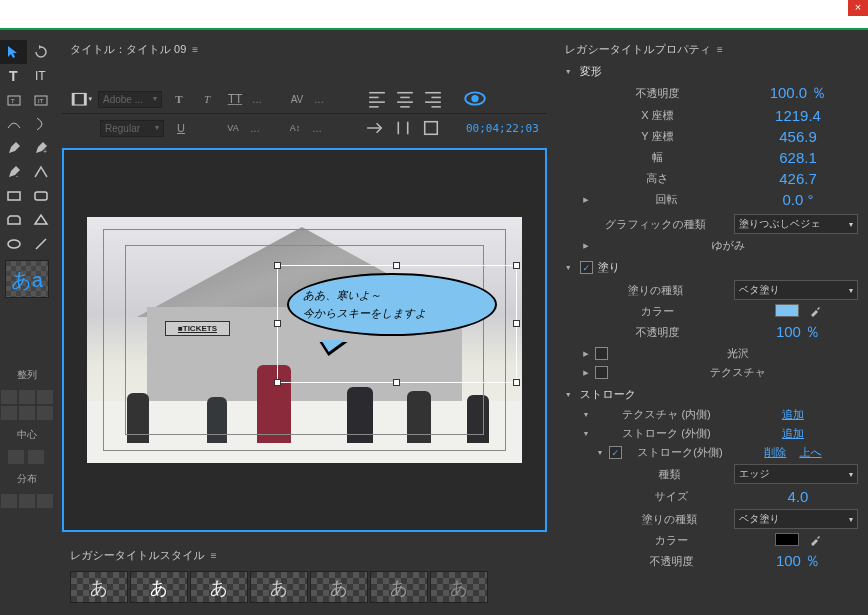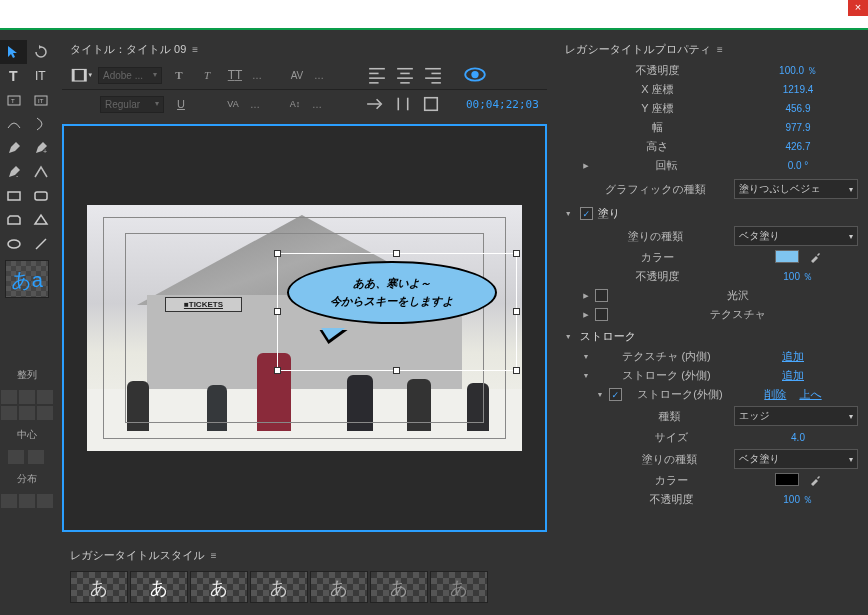--- a/index.html
+++ b/index.html
@@ -102,20 +102,21 @@
 .menu-icon {
   font-size: 10px;
   color: #aaa;
 }
 .toolbar {
   display: flex;
   align-items: center;
   gap: 6px;
   padding: 4px 8px;
   border-bottom: 1px solid #222;
+  margin-top: 24px;
 }
 .toolbar-row2 {
   display: flex;
   align-items: center;
   gap: 6px;
   padding: 4px 8px;
   margin-bottom: 6px;
 }
 .tb-icon {
   width: 22px;
@@ -174,24 +175,24 @@
   clip-path: polygon(50% 0%, 100% 100%, 0% 100%);
 }
 .wall {
   position: absolute;
   left: 60px; right: 60px;
   top: 50px; bottom: 0;
   background: #bbb;
 }
 .sign {
   position: absolute;
-  left: 78px; top: 92px;
+  left: 78px; top: 104px;
   background: #ccc;
   border: 1px solid #333;
-  padding: 2px 18px;
+  padding: 2px 12px;
   font-size: 8px;
   font-weight: bold;
   color: #222;
   text-decoration: underline;
 }
 .snow {
   position: absolute;
   left: 0; right: 0; bottom: 0;
   height: 62px;
   background: #f0f0ec;
@@ -236,24 +237,22 @@
 .speech-bubble {
   position: absolute;
   left: 200px; top: 56px;
   width: 210px;
   background: #7fc4f0;
   border: 2px solid #000;
   border-radius: 50%;
   padding: 12px 14px;
   font-size: 11px;
   color: #000;
-  text-align: center;
   font-style: italic;
   line-height: 1.6;
-  font-weight: bold;
 }
 .speech-bubble::after {
   content: "";
   position: absolute;
   left: 30px;
   bottom: -18px;
   width: 0; height: 0;
   border: 12px solid transparent;
   border-top-color: #7fc4f0;
   border-bottom: 0;
@@ -321,21 +320,21 @@
   text-align: center;
 }
 .prop-label {
   flex: 1;
   color: #bbb;
   font-size: 11px;
 }
 .prop-value {
   width: 120px;
   color: #4aa8ff;
-  font-size: 10px;
+  font-size: 15px;
 }
 .prop-select {
   width: 124px;
   background: #2a2a2a;
   border: 1px solid #555;
   color: #ccc;
   padding: 2px 4px;
   font-size: 10px;
   display: flex;
   justify-content: space-between;
@@ -677,55 +676,63 @@
     </div>
   </div>
 
   <div class="right-panel">
     <div class="panel-header" style="padding-left:0">
       <span>レガシータイトルプロパティ</span>
       <span class="menu-icon">≡</span>
     </div>
 
     <div class="prop-section">
+      <div class="prop-header">
+        <span class="triangle down"></span>
+        <span>変形</span>
+      </div>
       <div class="prop-row">
           <span class="prop-label">不透明度</span>
           <span class="prop-value">100.0 ％</span>
         </div>
       <div class="prop-row">
           <span class="prop-label">X 座標</span>
           <span class="prop-value">1219.4</span>
         </div>
       <div class="prop-row">
           <span class="prop-label">Y 座標</span>
           <span class="prop-value">456.9</span>
         </div>
       <div class="prop-row">
           <span class="prop-label">幅</span>
-          <span class="prop-value">977.9</span>
+          <span class="prop-value">628.1</span>
         </div>
       <div class="prop-row">
           <span class="prop-label">高さ</span>
           <span class="prop-value">426.7</span>
         </div>
       <div class="prop-row">
           <span class="triangle right"></span>
           <span class="prop-label" style="margin-left:4px">回転</span>
           <span class="prop-value">0.0 °</span>
         </div>
     </div>
 
     <div class="prop-section">
       <div class="prop-row">
         <span class="prop-label">グラフィックの種類</span>
         <div class="prop-select">
             <span>塗りつぶしベジェ</span>
             <span class="chev">▾</span>
           </div>
       </div>
+      <div class="prop-row">
+          <span class="triangle right"></span>
+          <span class="prop-label" style="margin-left:4px">ゆがみ</span>
+        </div>
     </div>
 
     <div class="prop-section">
       <div class="prop-header">
         <span class="triangle down"></span>
         <span class="checkbox">✓</span>
         <span>塗り</span>
       </div>
       <div class="prop-row">
         <span class="prop-label">塗りの種類</span>

